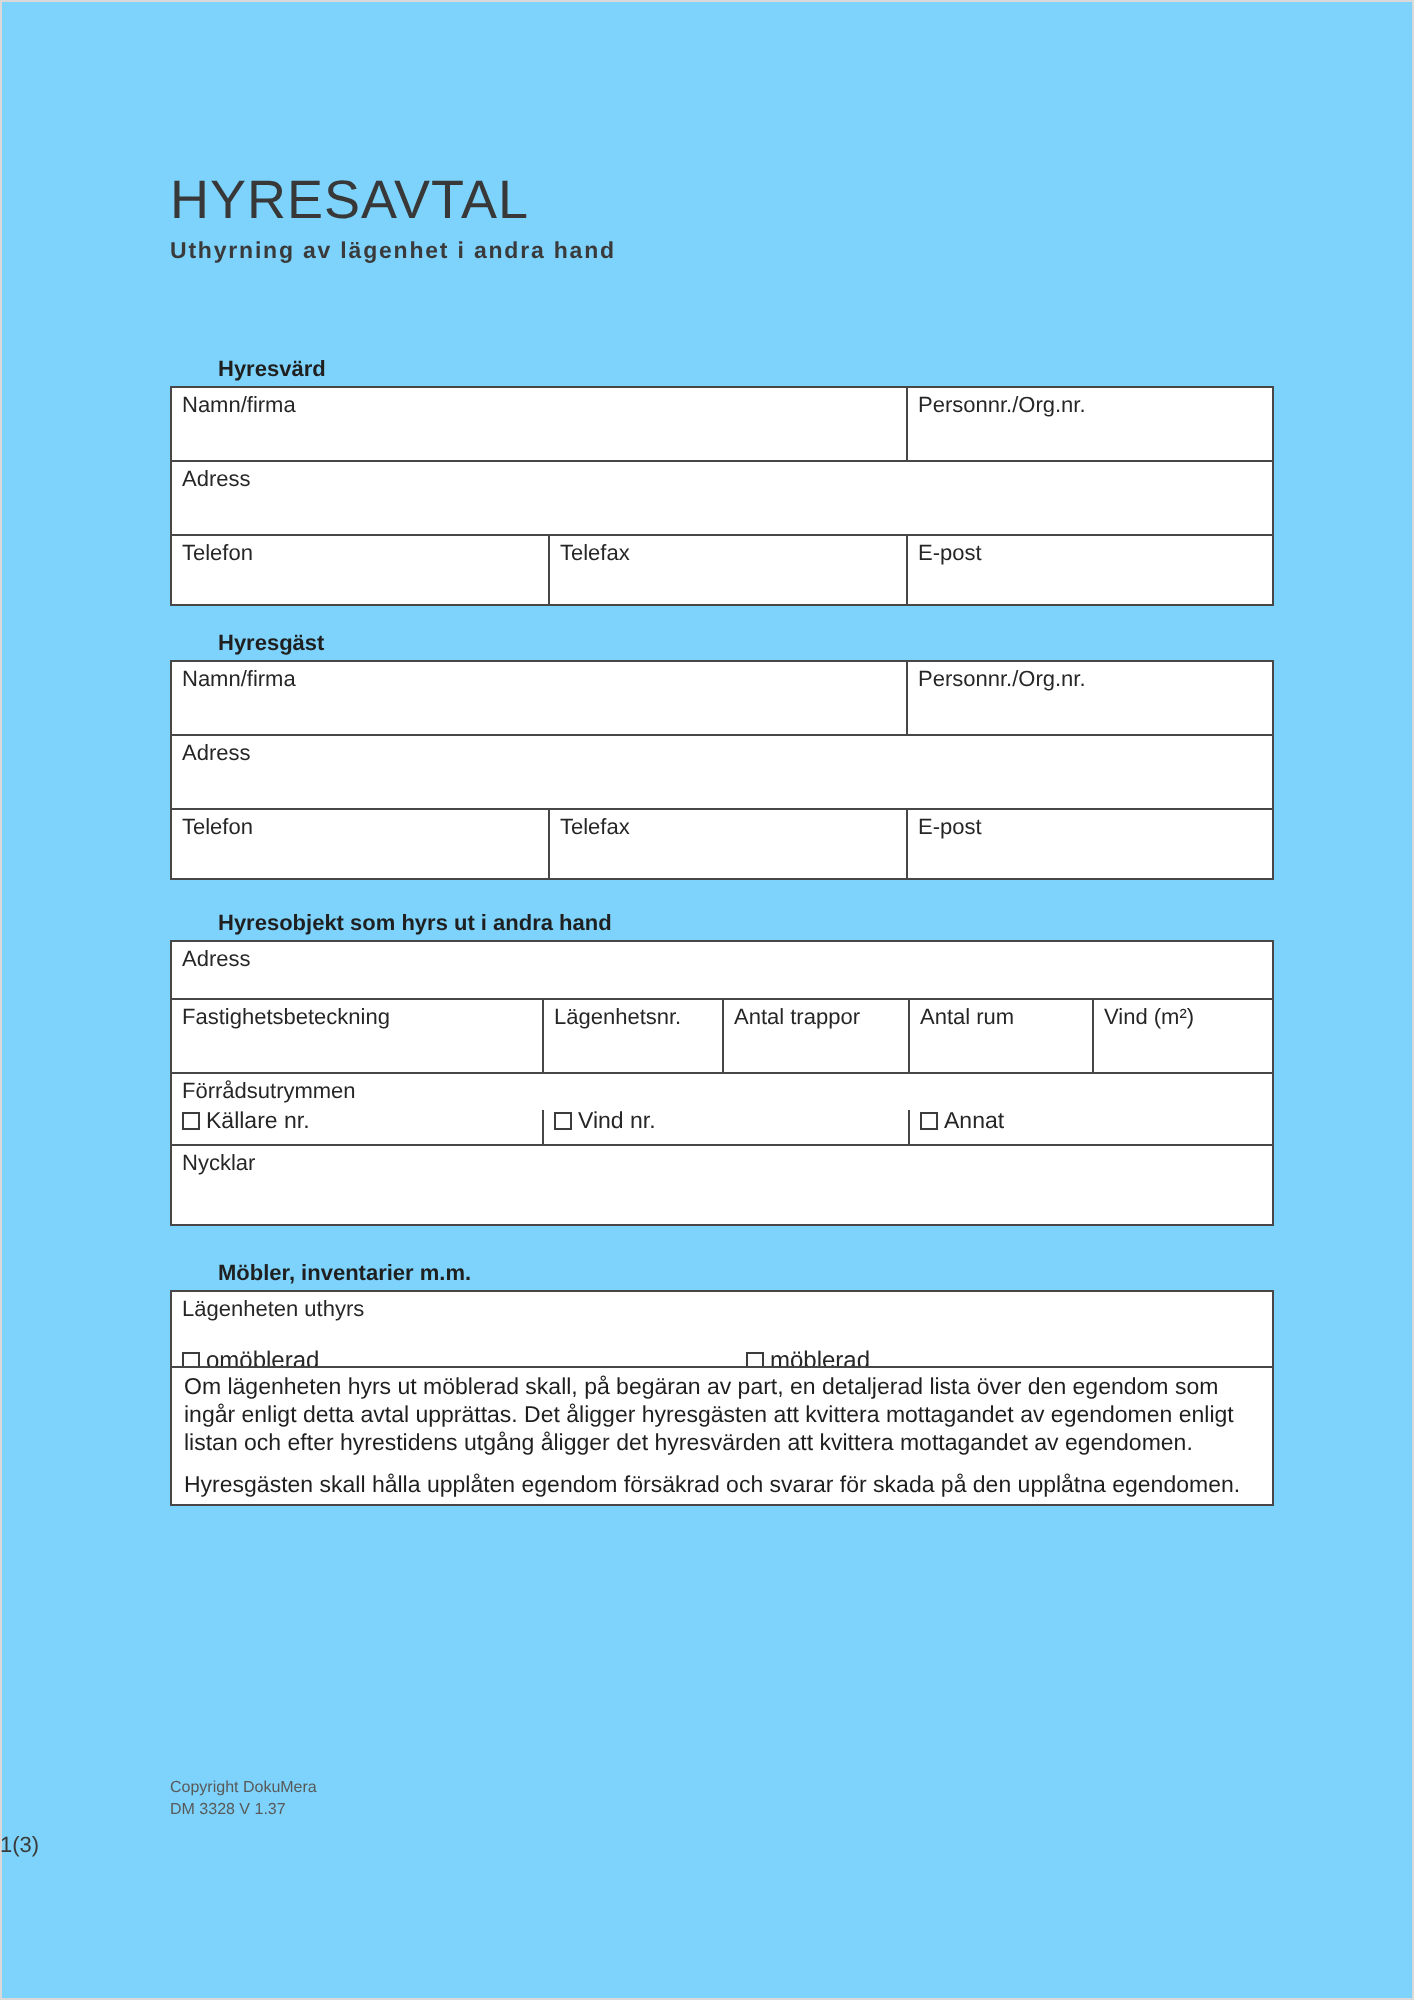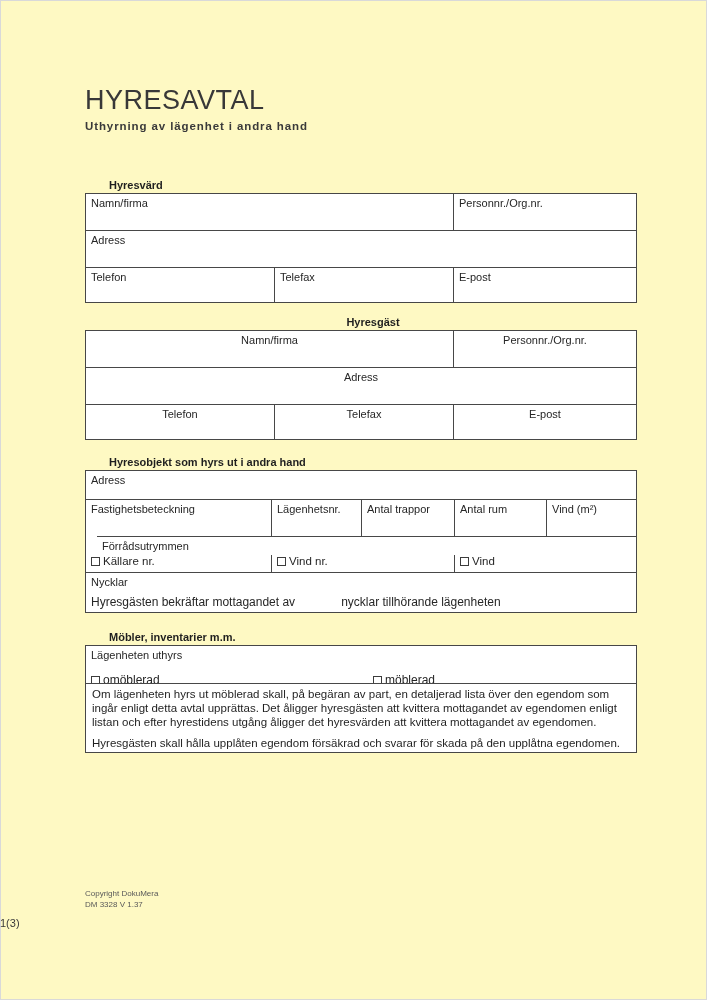--- a/index.html
+++ b/index.html
@@ -1,17 +1,17 @@
 <!DOCTYPE html>
 <html><head>
 <meta charset="utf-8">
 <style>
   html,body { margin:0; padding:0; background:#ffffff; }
   .page {
-    position:relative; width:707px; height:1000px; background:#fef9c3;
+    position:relative; width:707px; height:1000px; background:#7dd3fc;
     font-family:"Liberation Sans", sans-serif; color:#262626;
     overflow:hidden; box-shadow: inset 0 0 0 1px #d9d9d9;
   }
   .abs { position:absolute; }
   .doc-title {
     font-size:27px; font-weight:400; letter-spacing:0.5px; color:#383838;
     line-height:1.05;
   }
   .doc-subtitle {
     font-size:11.5px; font-weight:700; letter-spacing:0.9px; color:#3a3a3a;
@@ -79,21 +79,21 @@
         <div class="fcell" style="flex:0 0 179px;">
           <span class="flabel">Telefax</span>
         </div>
         <div class="fcell grow">
           <span class="flabel">E-post</span>
         </div>
       </div>
     </div>
   </div>
 
-  <div class="abs sec" style="top:316px;text-align:center;">
+  <div class="abs sec" style="top:316px;">
     <div class="sec-heading">Hyresgäst</div>
     <div class="ftable">
       <div class="frow" style="height:36px;">
         <div class="fcell" style="flex:0 0 367px;">
           <span class="flabel">Namn/firma</span>
         </div>
         <div class="fcell grow">
           <span class="flabel">Personnr./Org.nr.</span>
         </div>
       </div>
@@ -134,42 +134,39 @@
         <div class="fcell" style="flex:0 0 93px;">
           <span class="flabel">Antal trappor</span>
         </div>
         <div class="fcell" style="flex:0 0 92px;">
           <span class="flabel">Antal rum</span>
         </div>
         <div class="fcell grow">
           <span class="flabel">Vind (m²)</span>
         </div>
       </div>
-      <div class="frow" style="height:19px;margin-left:11px;">
+      <div class="frow" style="height:19px;">
         <div class="fcell grow">
           <span class="flabel">Förrådsutrymmen</span>
         </div>
       </div>
       <div class="frow noline" style="height:17px;">
         <div class="fcell cbline" style="flex:0 0 185px; padding-top:0;">
           <span class="cb"></span><span>Källare nr.</span>
         </div>
         <div class="fcell cbline" style="flex:0 0 183px; padding-top:0;">
           <span class="cb"></span><span>Vind nr.</span>
         </div>
         <div class="fcell cbline grow" style="padding-top:0;">
-          <span class="cb"></span><span>Vind</span>
+          <span class="cb"></span><span>Annat</span>
         </div>
       </div>
       <div class="frow" style="height:40px;">
         <div class="fcell grow">
           <span class="flabel">Nycklar</span>
-          <div class="keys-sentence">
-            <span>Hyresgästen bekräftar mottagandet av</span><span class="fill-gap"></span><span>nycklar tillhörande lägenheten</span>
-          </div>
         </div>
       </div>
     </div>
   </div>
 
   <div class="abs sec" style="top:631px;">
     <div class="sec-heading">Möbler, inventarier m.m.</div>
     <div class="ftable">
       <div class="frow" style="height:37px;">
         <div class="fcell grow">

